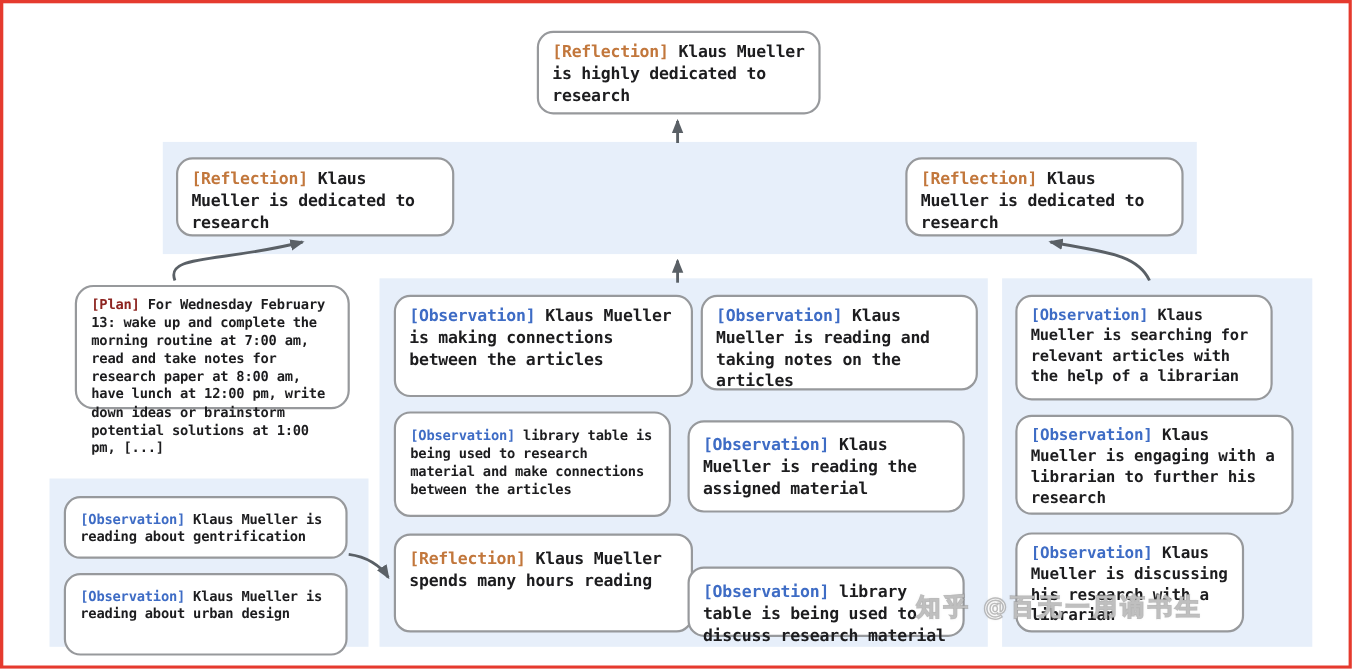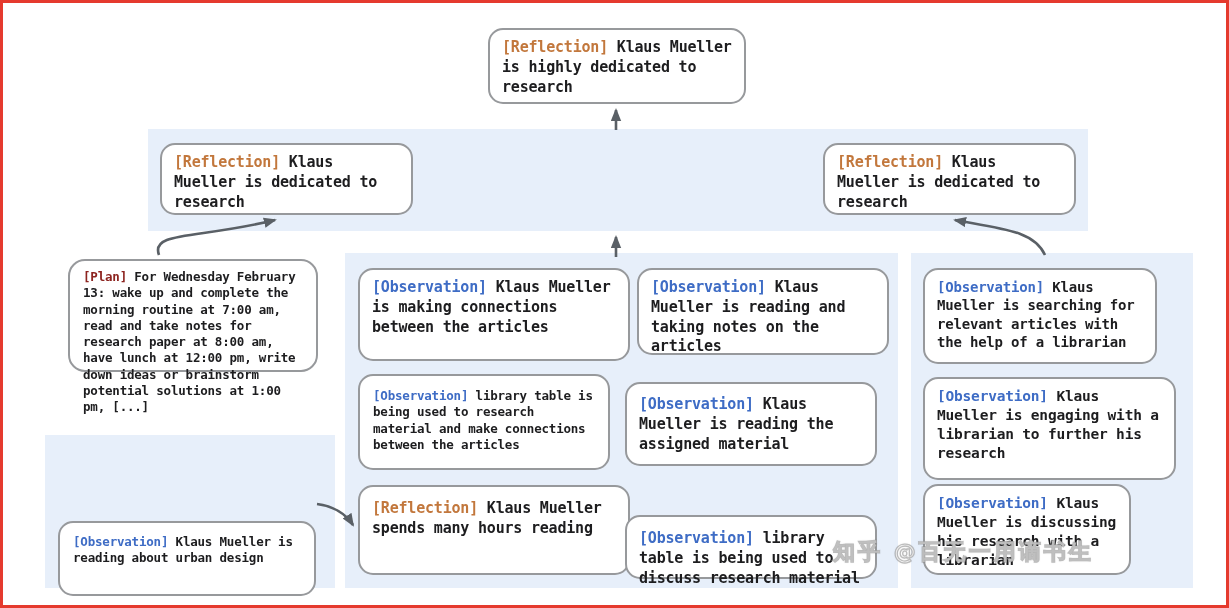--- a/index.html
+++ b/index.html
@@ -95,20 +95,24 @@
   <div class="node" style="left:820px; top:140px; width:253px; height:72px;">
     <span class="tag-reflection">[Reflection]</span>
     <span>Klaus Mueller is dedicated to research</span>
   </div>
 
   <div class="node small" style="left:65px; top:256px; width:250px; height:113px; border-radius:17px;">
     <span class="tag-plan">[Plan]</span>
     <span>For Wednesday February 13: wake up and complete the morning routine at 7:00 am, read and take notes for research paper at 8:00 am, have lunch at 12:00 pm, write down ideas or brainstorm potential solutions at 1:00 pm, [...]</span>
   </div>
 
+  <div class="node small" style="left:55px; top:448px; width:258px; height:57px; padding-top:11px;">
+    <span class="tag-observation">[Observation]</span>
+    <span>Klaus Mueller is reading about gentrification</span>
+  </div>
   <div class="node small" style="left:55px; top:518px; width:258px; height:75px; padding-top:11px;">
     <span class="tag-observation">[Observation]</span>
     <span>Klaus Mueller is reading about urban design</span>
   </div>
 
   <div class="node" style="left:355px; top:265px; width:272px; height:93px;">
     <span class="tag-observation">[Observation]</span>
     <span>Klaus Mueller is making connections between the articles</span>
   </div>
   <div class="node small" style="left:355px; top:371px; width:252px; height:96px; padding-top:12px;">
@@ -130,21 +134,21 @@
   </div>
   <div class="node" style="left:622px; top:512px; width:252px; height:64px; padding-top:12px;">
     <span class="tag-observation">[Observation]</span>
     <span>library table is being used to discuss research material</span>
   </div>
 
   <div class="node" style="left:920px; top:265px; width:234px; height:96px; font-size:14px;">
     <span class="tag-observation">[Observation]</span>
     <span>Klaus Mueller is searching for relevant articles with the help of a librarian</span>
   </div>
-  <div class="node" style="left:920px; top:374px; width:253px; height:103px; font-size:14.5px;">
+  <div class="node" style="left:920px; top:374px; width:253px; height:91px; font-size:14.5px;">
     <span class="tag-observation">[Observation]</span>
     <span>Klaus Mueller is engaging with a librarian to further his research</span>
   </div>
   <div class="node" style="left:920px; top:481px; width:208px; height:91px; font-size:14.5px;">
     <span class="tag-observation">[Observation]</span>
     <span>Klaus Mueller is discussing his research with a librarian</span>
   </div>
 
   <div id="watermark">知乎 @百无一用谪书生</div>
 

